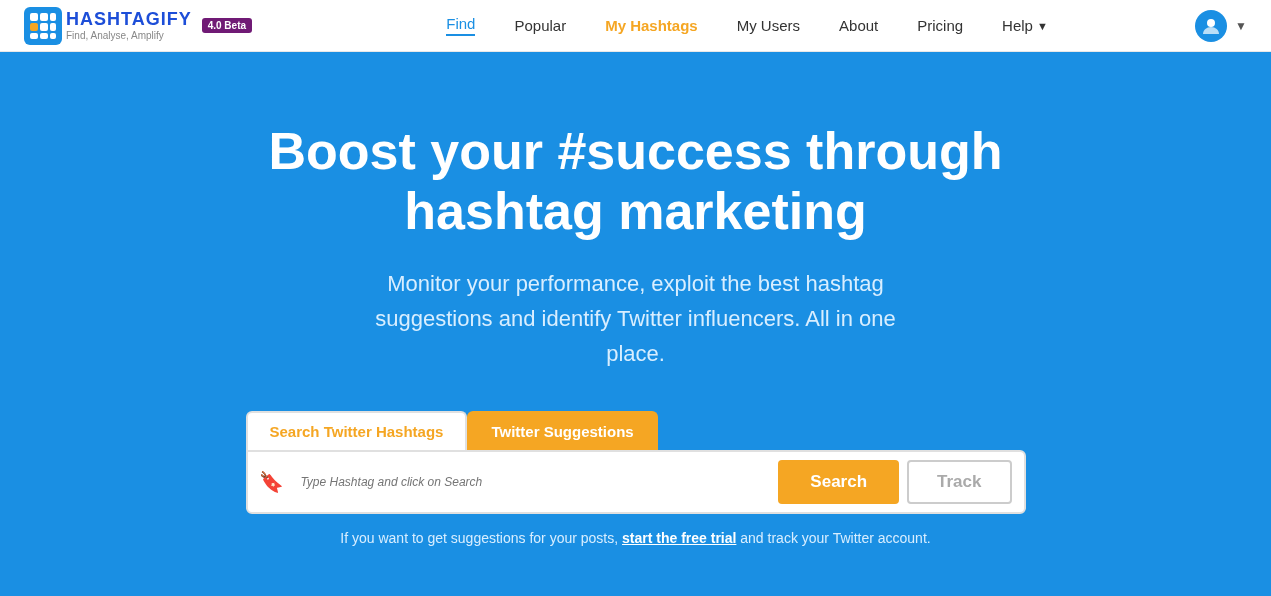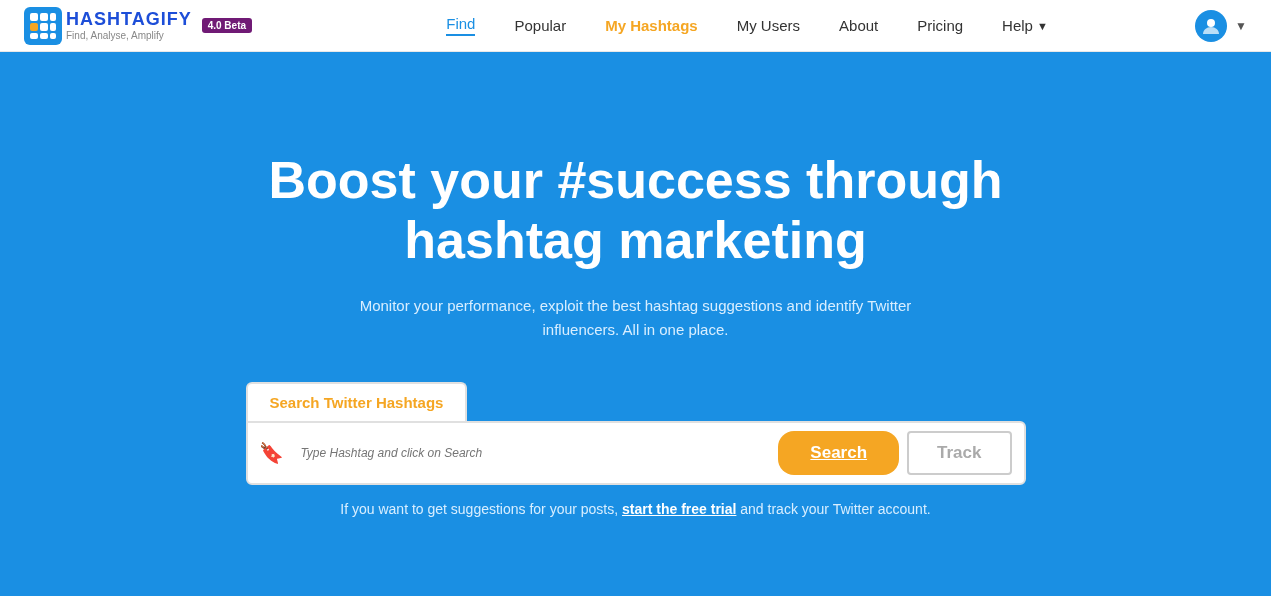--- a/index.html
+++ b/index.html
@@ -104,21 +104,21 @@
     }
     .hero-title {
       font-size: 52px;
       font-weight: 900;
       color: #fff;
       line-height: 1.15;
       max-width: 900px;
       margin-bottom: 24px;
     }
     .hero-subtitle {
-      font-size: 15px;
+      font-size: 22px;
       color: #d8eeff;
       max-width: 580px;
       line-height: 1.6;
       margin-bottom: 40px;
     }
 
     
     .search-container {
       display: flex;
       flex-direction: column;
@@ -172,27 +172,26 @@
       font-size: 12px;
       font-style: italic;
       color: #999;
       background: transparent;
       padding: 4px 8px;
     }
     .btn-search {
       background: #f5a623;
       color: #fff;
       border: none;
-      border-radius: 16px;
+      border-radius: 4px;
       padding: 12px 32px;
       font-size: 17px;
       font-weight: 700;
       cursor: pointer;
       flex-shrink: 0;
-      text-decoration: underline;
     }
     .btn-track {
       background: #fff;
       color: #aaa;
       border: 2px solid #ccc;
       border-radius: 4px;
       padding: 10px 28px;
       font-size: 17px;
       font-weight: 600;
       cursor: pointer;
@@ -262,20 +261,21 @@
 </nav>
 
 <section class="hero">
   <h1 class="hero-title">Boost your #success through hashtag marketing</h1>
   <p class="hero-subtitle">Monitor your performance, exploit the best hashtag suggestions and identify Twitter influencers. All in one place.</p>
 
   <div class="search-container">
 
     <div class="tabs-row">
       <button class="tab-btn inactive">Search Twitter Hashtags</button>
+      <button class="tab-btn active-tab">Twitter Suggestions</button>
     </div>
 
     <div class="search-row">
       <span class="bookmark-icon">🔖</span>
       <input class="search-input" type="text" placeholder="Type Hashtag and click on Search" style="">
       <button class="btn-search">Search</button>
       <button class="btn-track">Track</button>
     </div>
   </div>
 

